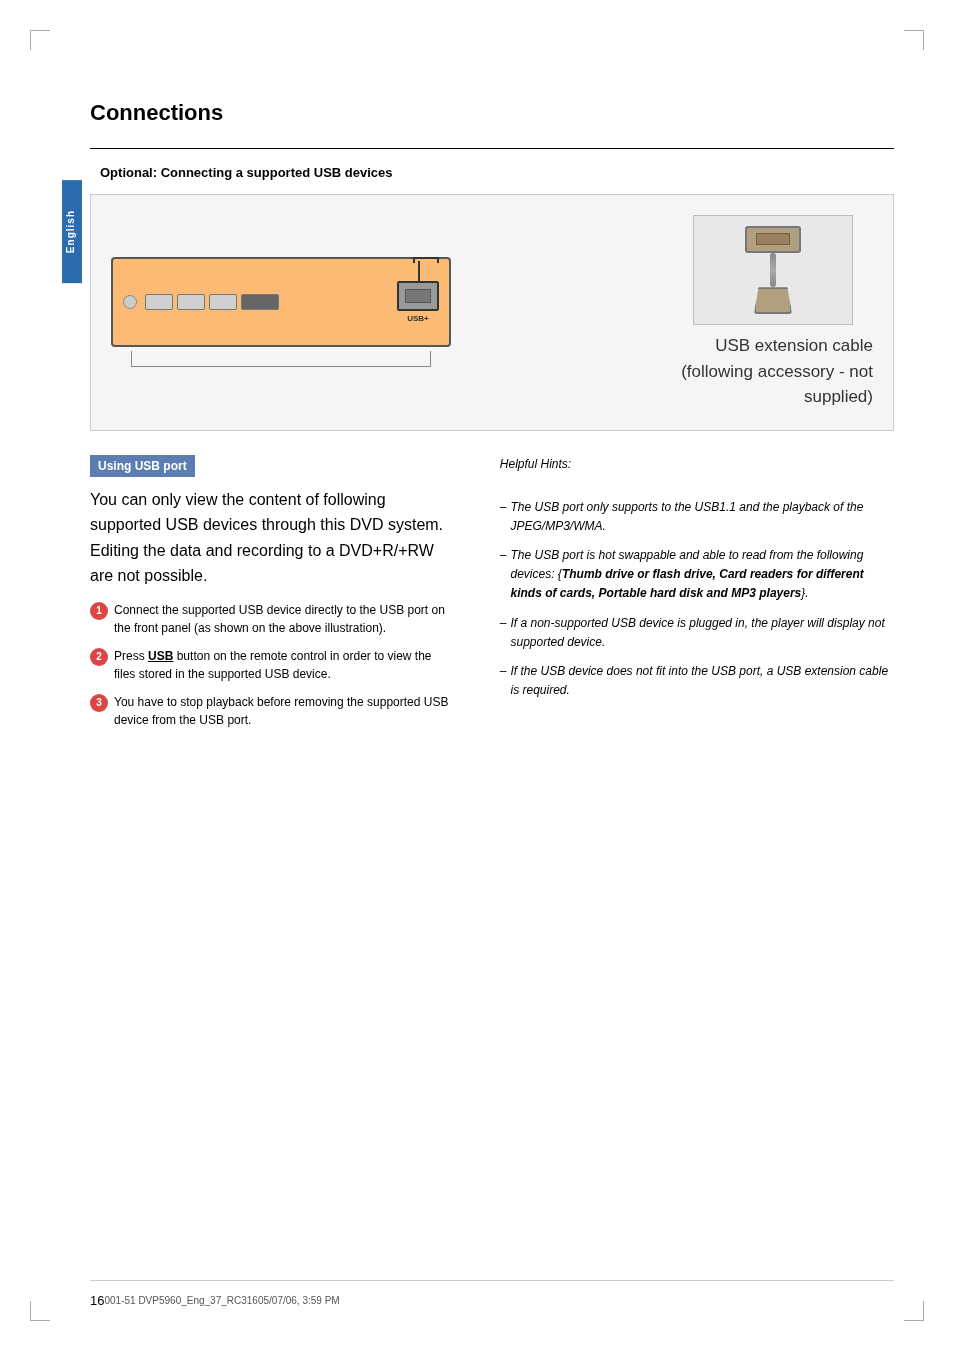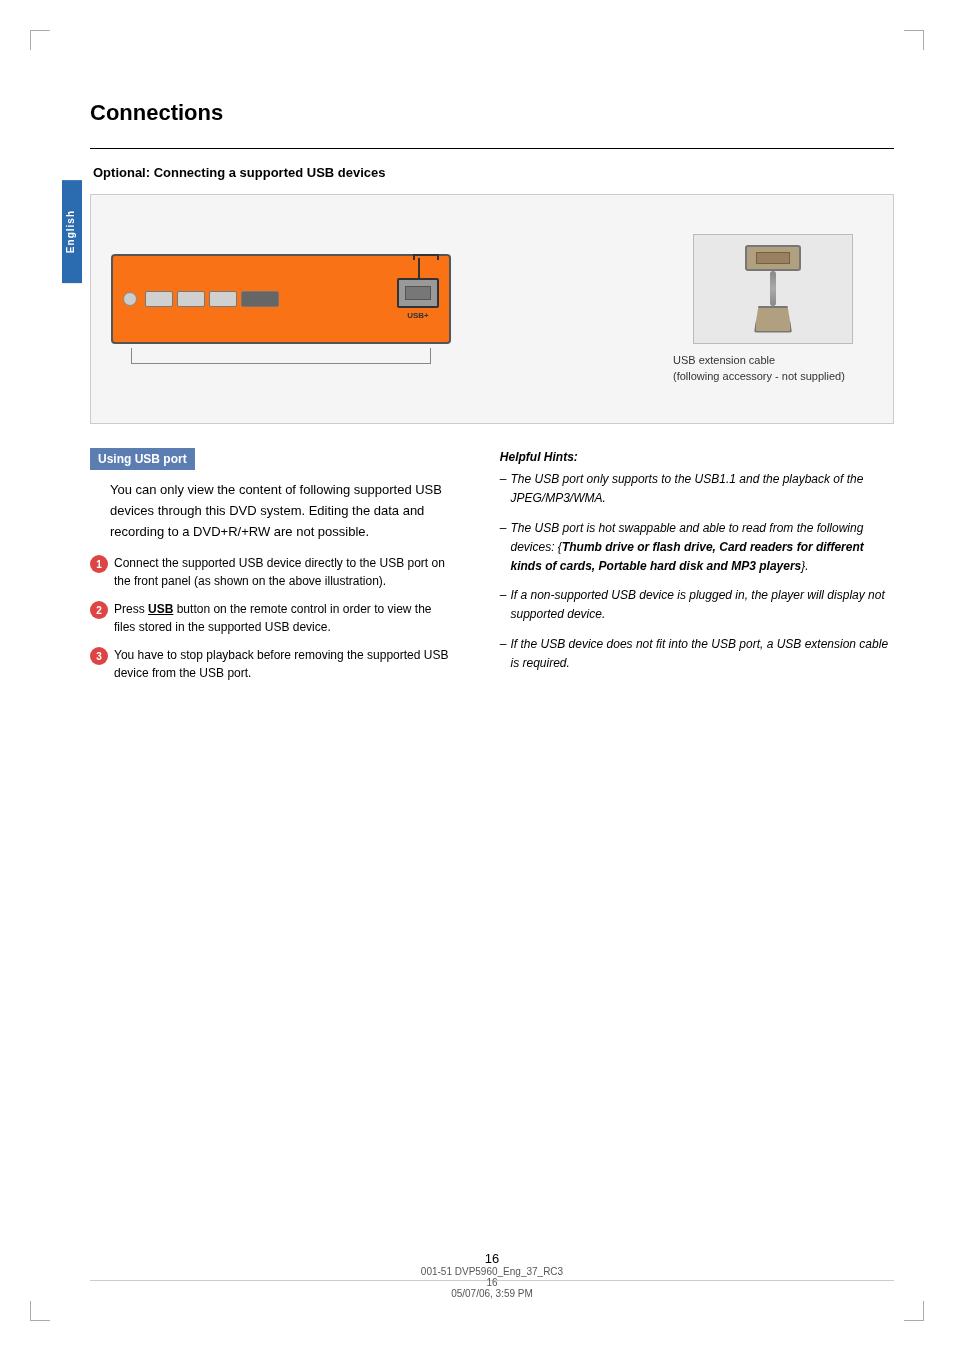--- a/index.html
+++ b/index.html
@@ -59,42 +59,42 @@
       border-bottom: 1px solid #000;
       padding-bottom: 22px;
       margin-bottom: 16px;
     }
 
     
     .section-subtitle {
       font-size: 13px;
       font-weight: bold;
       margin-bottom: 14px;
-      margin-left: 3px;
+      margin-left: 10px;
     }
 
     
     .diagram-box {
       border: 1px solid #ccc;
       background: #f5f5f5;
       padding: 20px;
       margin-bottom: 24px;
       display: flex;
       align-items: center;
       justify-content: space-between;
       min-height: 230px;
     }
 
     
     .dvd-player {
       width: 340px;
       height: 90px;
       border: 2px solid #555;
       border-radius: 4px;
-      background: #f97316;
+      background: #fdba74;
       position: relative;
       display: flex;
       align-items: center;
       padding: 6px 10px;
     }
     .dvd-player .circle-btn {
       width: 14px;
       height: 14px;
       border-radius: 50%;
       border: 1px solid #888;
@@ -130,22 +130,22 @@
       background: #e8e8e8;
       margin: 0 auto 8px auto;
       position: relative;
       display: flex;
       flex-direction: column;
       align-items: center;
       justify-content: space-between;
       padding: 10px;
     }
     .cable-caption {
-      font-size: 11px;
-      text-align: left;
+      font-size: 17px;
+      text-align: right;
       color: #333;
       line-height: 1.5;
     }
 
     
     .two-col {
       display: flex;
       gap: 46px;
       margin-top: 4px;
     }
@@ -161,24 +161,23 @@
       background: #5b7db1;
       color: #fff;
       font-size: 12px;
       font-weight: bold;
       padding: 4px 8px;
       margin-bottom: 10px;
       display: inline-block;
     }
 
     .intro-text {
-      font-size: 13px;
+      font-size: 16px;
       line-height: 1.6;
       margin-bottom: 12px;
-      margin-left: 20px;
     }
 
     
     .step-item {
       display: flex;
       align-items: flex-start;
       margin-bottom: 10px;
       font-size: 12px;
       line-height: 1.5;
     }
@@ -205,22 +204,22 @@
       text-decoration: underline;
     }
 
     
     .helpful-hints {
       font-size: 12px;
       line-height: 1.6;
     }
     .helpful-hints .hint-title {
       font-style: italic;
-      font-weight: bold;
-      margin-bottom: 3px;
+      font-weight: normal;
+      margin-bottom: 24px;
       display: block;
     }
     .hint-item {
       margin-bottom: 10px;
       display: flex;
       gap: 4px;
     }
     .hint-dash {
       flex-shrink: 0;
     }
@@ -230,30 +229,29 @@
     .hint-content em {
       font-style: italic;
     }
     .hint-content strong {
       font-weight: bold;
     }
 
     
     .footer {
       position: absolute;
-      bottom: 52px;
+      bottom: 43px;
       left: 90px;
       right: 60px;
       display: flex;
       justify-content: flex-start;
       align-items: center;
       font-size: 10px;
       color: #555;
       border-top: none;
-      flex-direction: column;
     }
     .page-number {
       font-size: 13px;
       color: #000;
     }
 
     .footer-divider {
       position: absolute;
       bottom: 70px;
       left: 90px;

